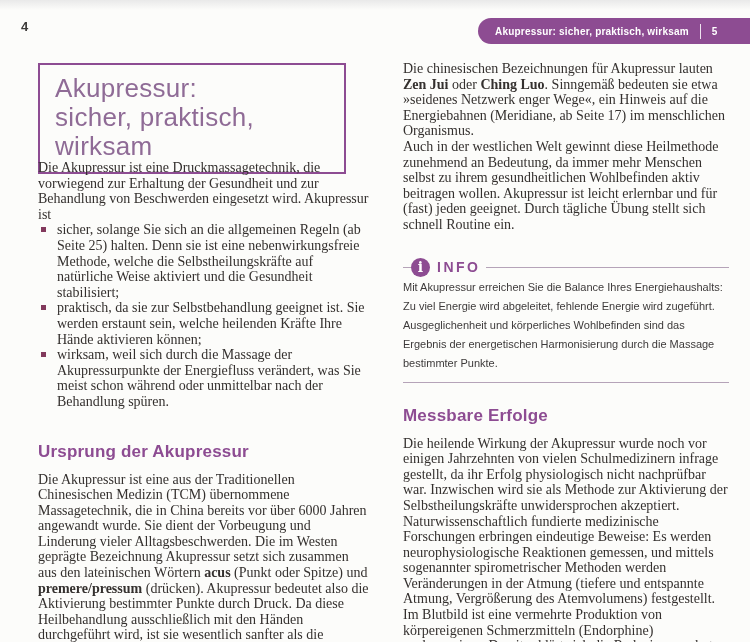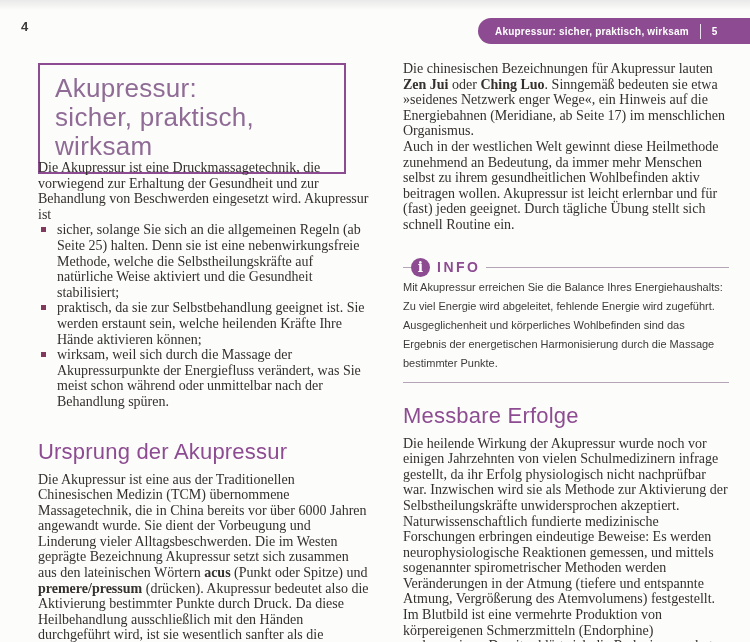--- a/index.html
+++ b/index.html
@@ -28,21 +28,21 @@
   .col-left{left:38px;top:160px;}
   .col-right{left:403px;top:61px;width:326px;}
   .col p{margin:0;}
   .bullets{list-style:none;margin:0;padding:0;}
   .bullets li{position:relative;padding-left:19px;}
   .bullets li::before{
     content:"";position:absolute;left:3px;top:5px;width:5px;height:5px;background:#82395c;
   }
   .sec-heading{
     font-family:"Liberation Sans",sans-serif;
-    font-size:22px;line-height:22px;font-weight:normal;color:#8d4c92;
+    font-size:17px;line-height:22px;font-weight:bold;color:#8d4c92;
     margin:0 0 9px 0;letter-spacing:.2px;
   }
   .gap-heading-left{margin-top:31px;}
   .gap-heading-right{margin-top:22px;}
   .b{font-weight:bold;}
   
   .header-bar{
     position:absolute;top:18px;left:478px;right:0;height:26px;
     background:#8d4c92;border-radius:13px 0 0 13px;
     display:flex;align-items:center;

